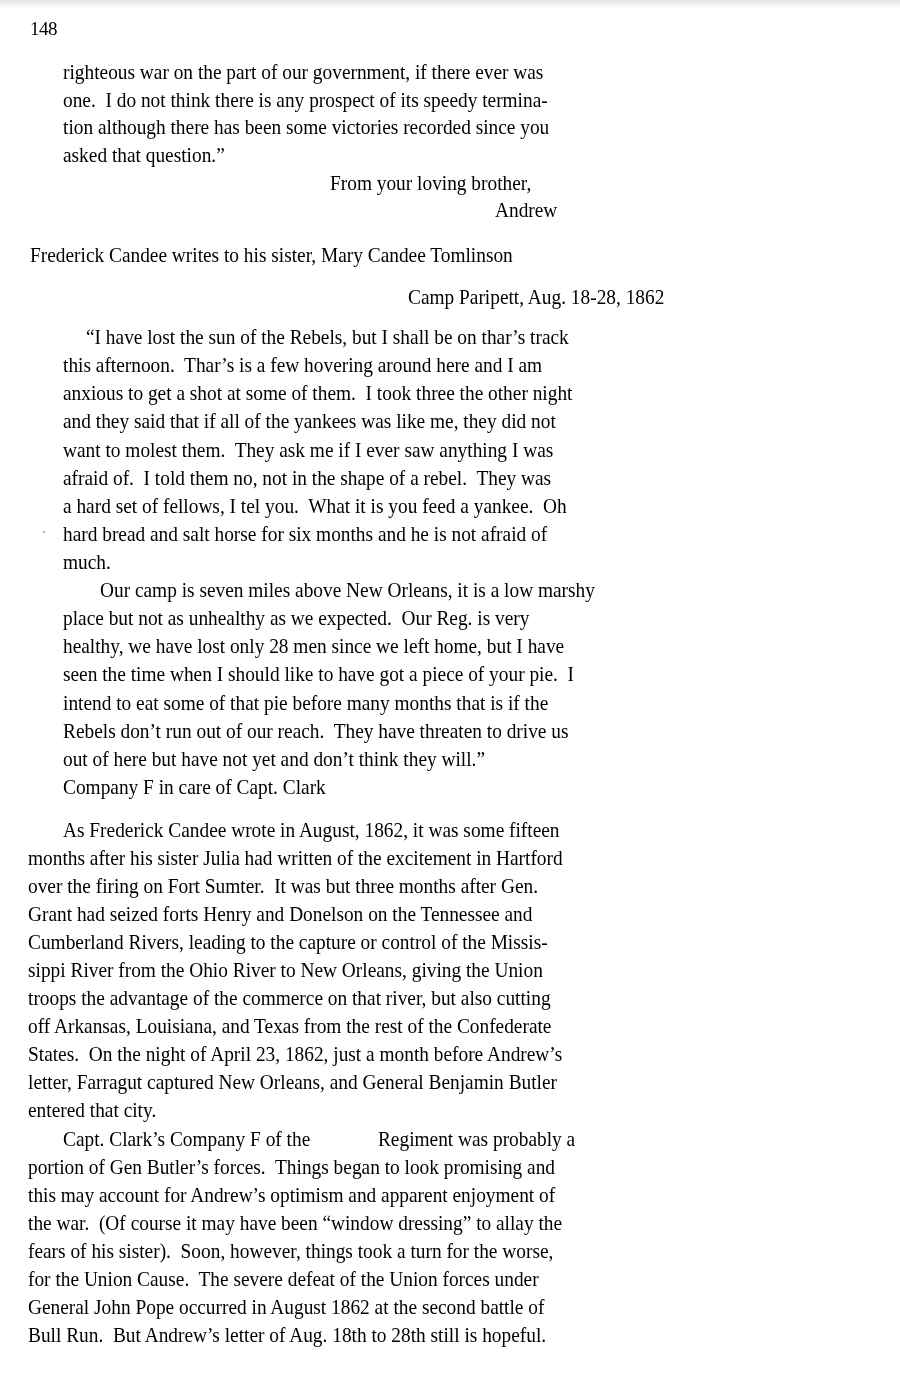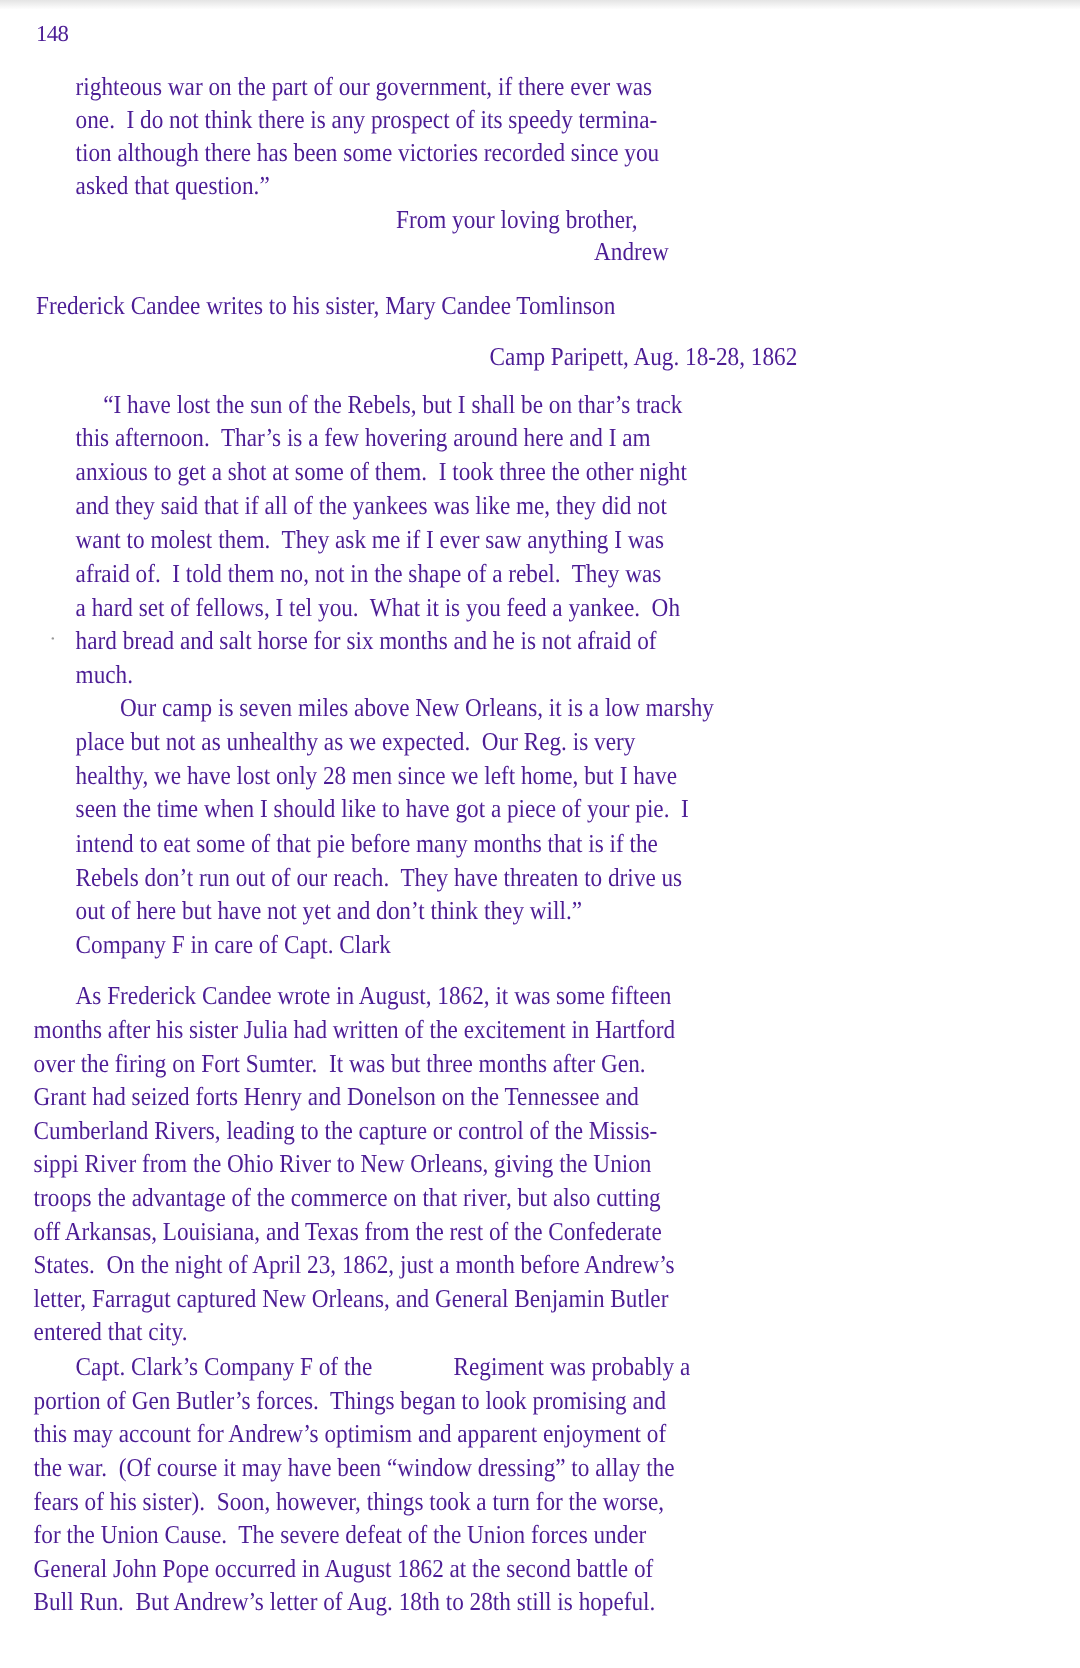--- a/index.html
+++ b/index.html
@@ -1,21 +1,21 @@
 <!DOCTYPE html>
 <html><head>
 <meta charset="utf-8">
 <style>
   html, body { margin: 0; padding: 0; background: #ffffff; }
   body { width: 900px; height: 1390px; position: relative; overflow: hidden; }
   .page {
     position: absolute; left: 0; top: 0; width: 804px; height: 1390px;
     background: #ffffff;
     font-family: "Liberation Serif", "DejaVu Serif", serif;
-    color: #4c1d95;
+    color: #000000;
   }
   .topshade {
     position: absolute; left: 0; top: 0; width: 900px; height: 8px;
     background: linear-gradient(#e4e4e4, #ffffff);
   }
   .pagenum {
     position: absolute; left: 30px; top: 18px;
     font-size: 19px; letter-spacing: -0.5px;
   }
   .line {

